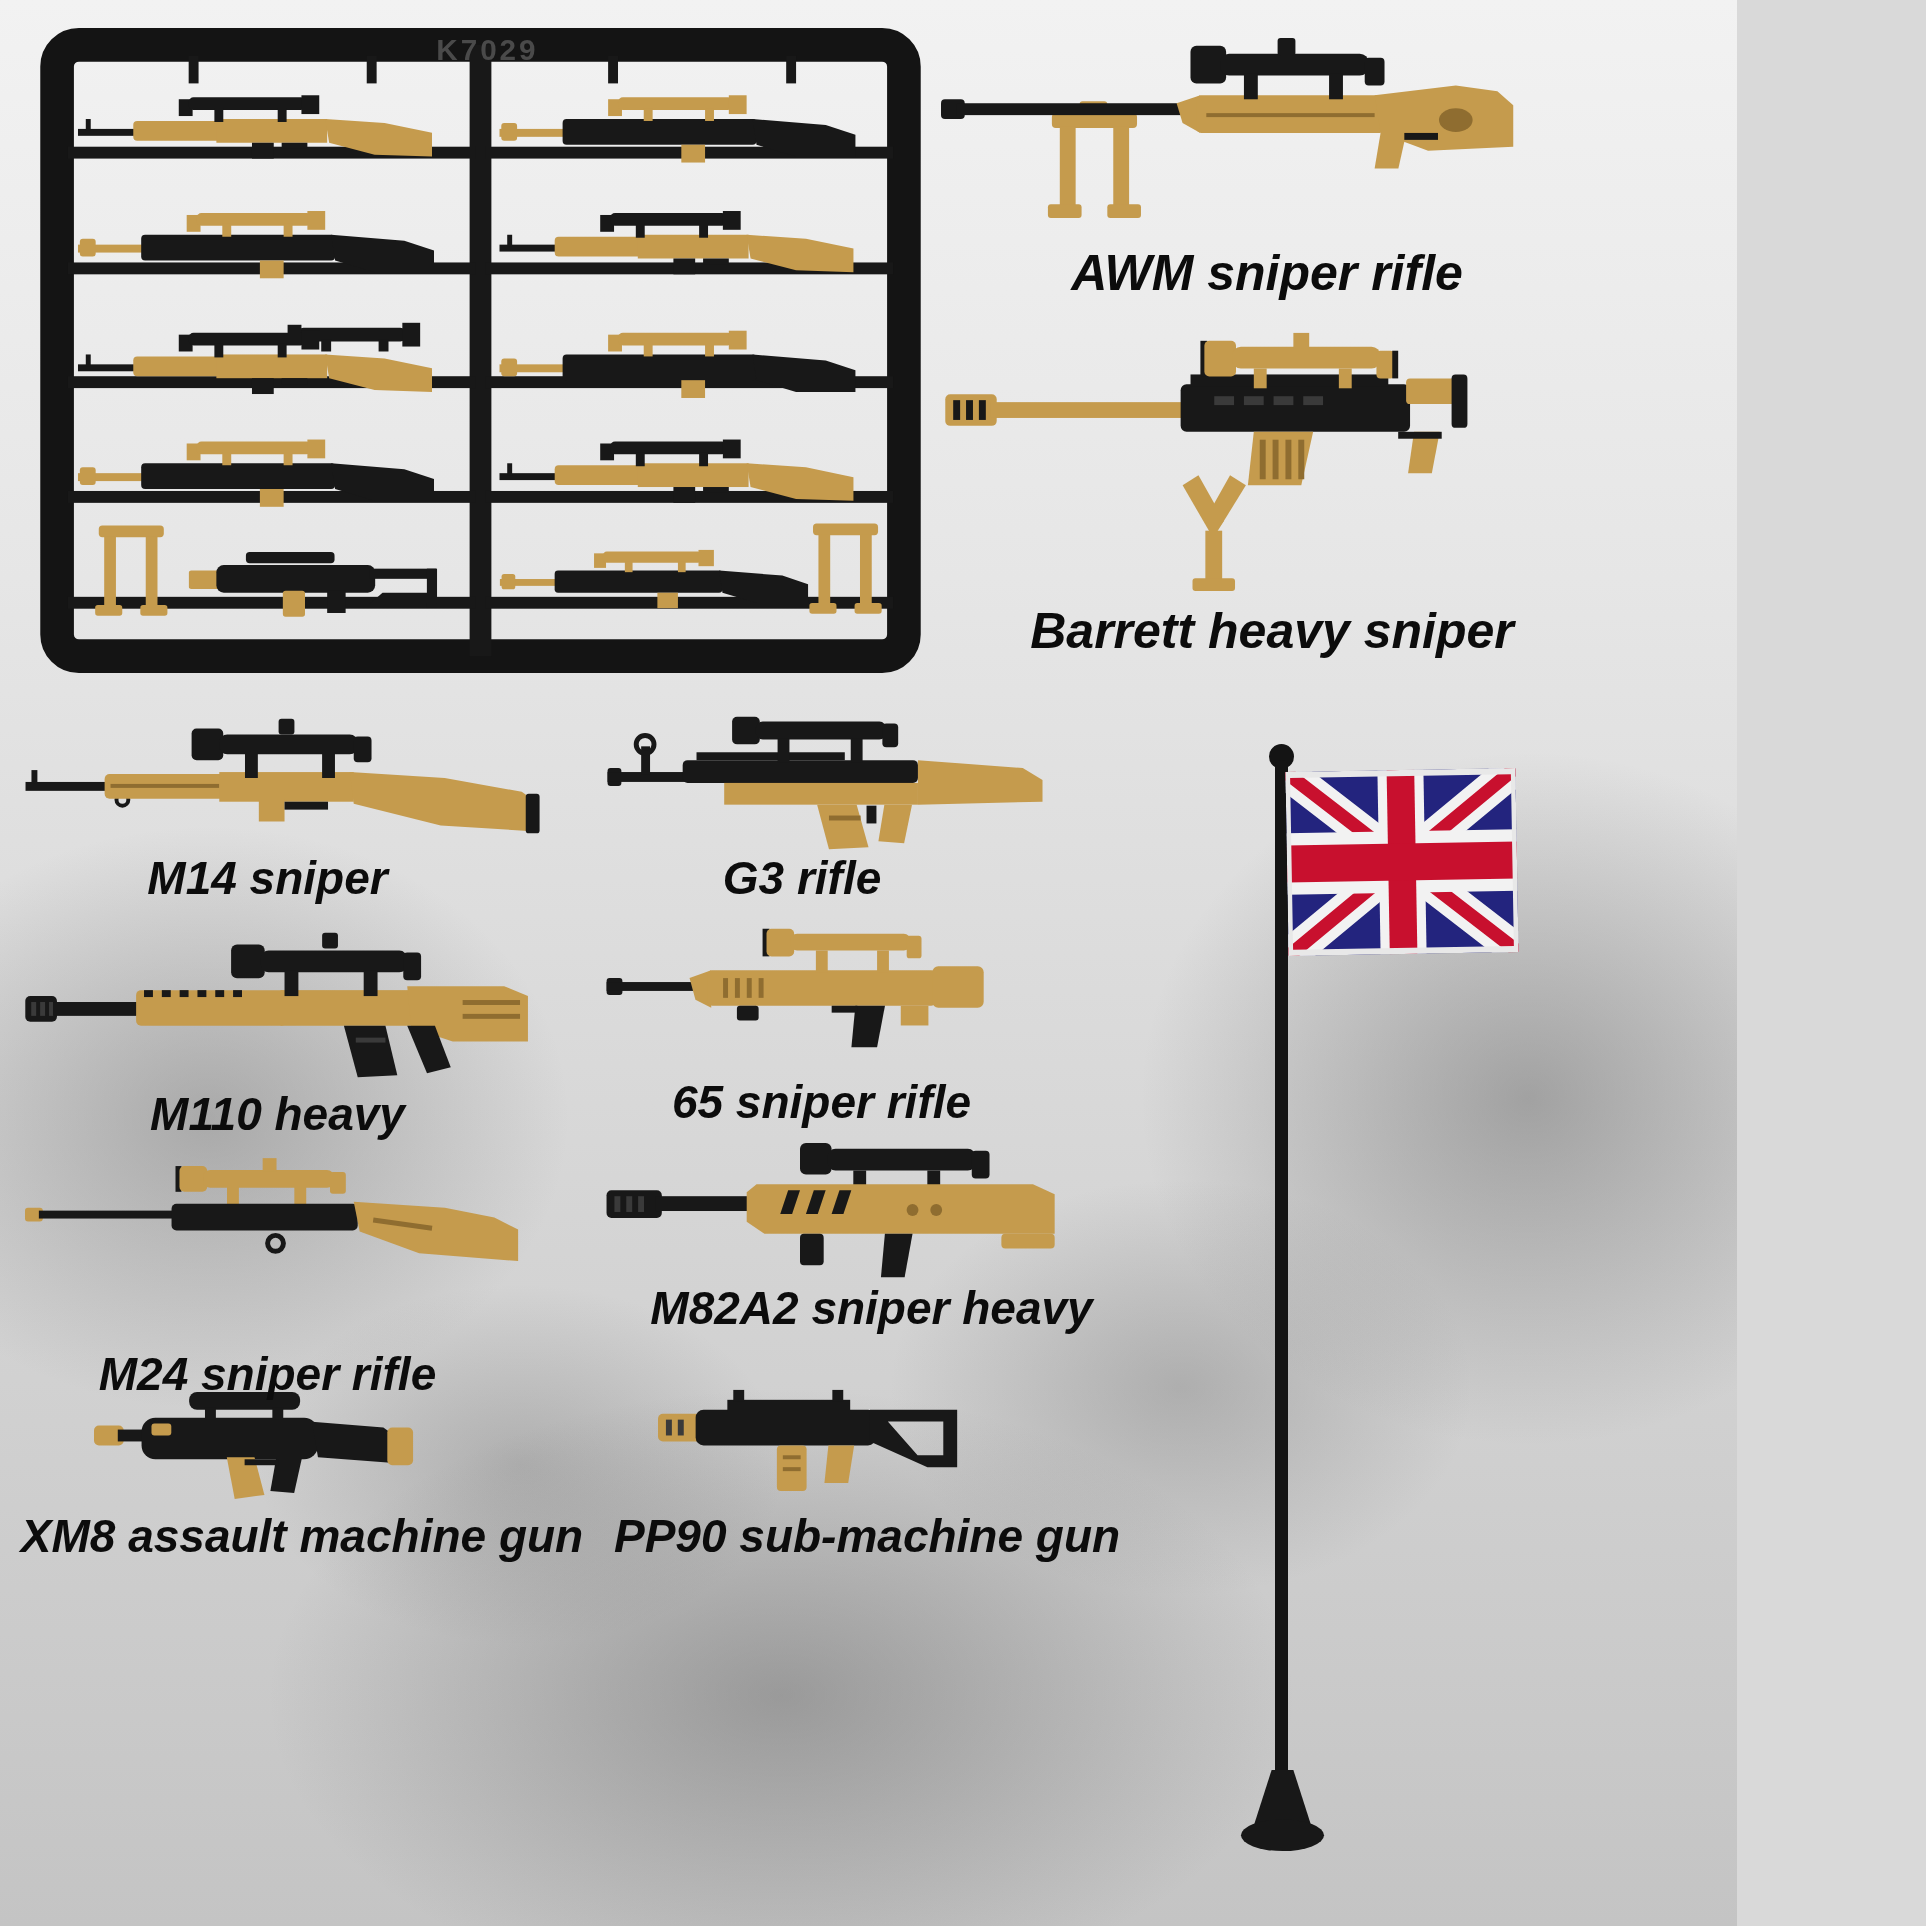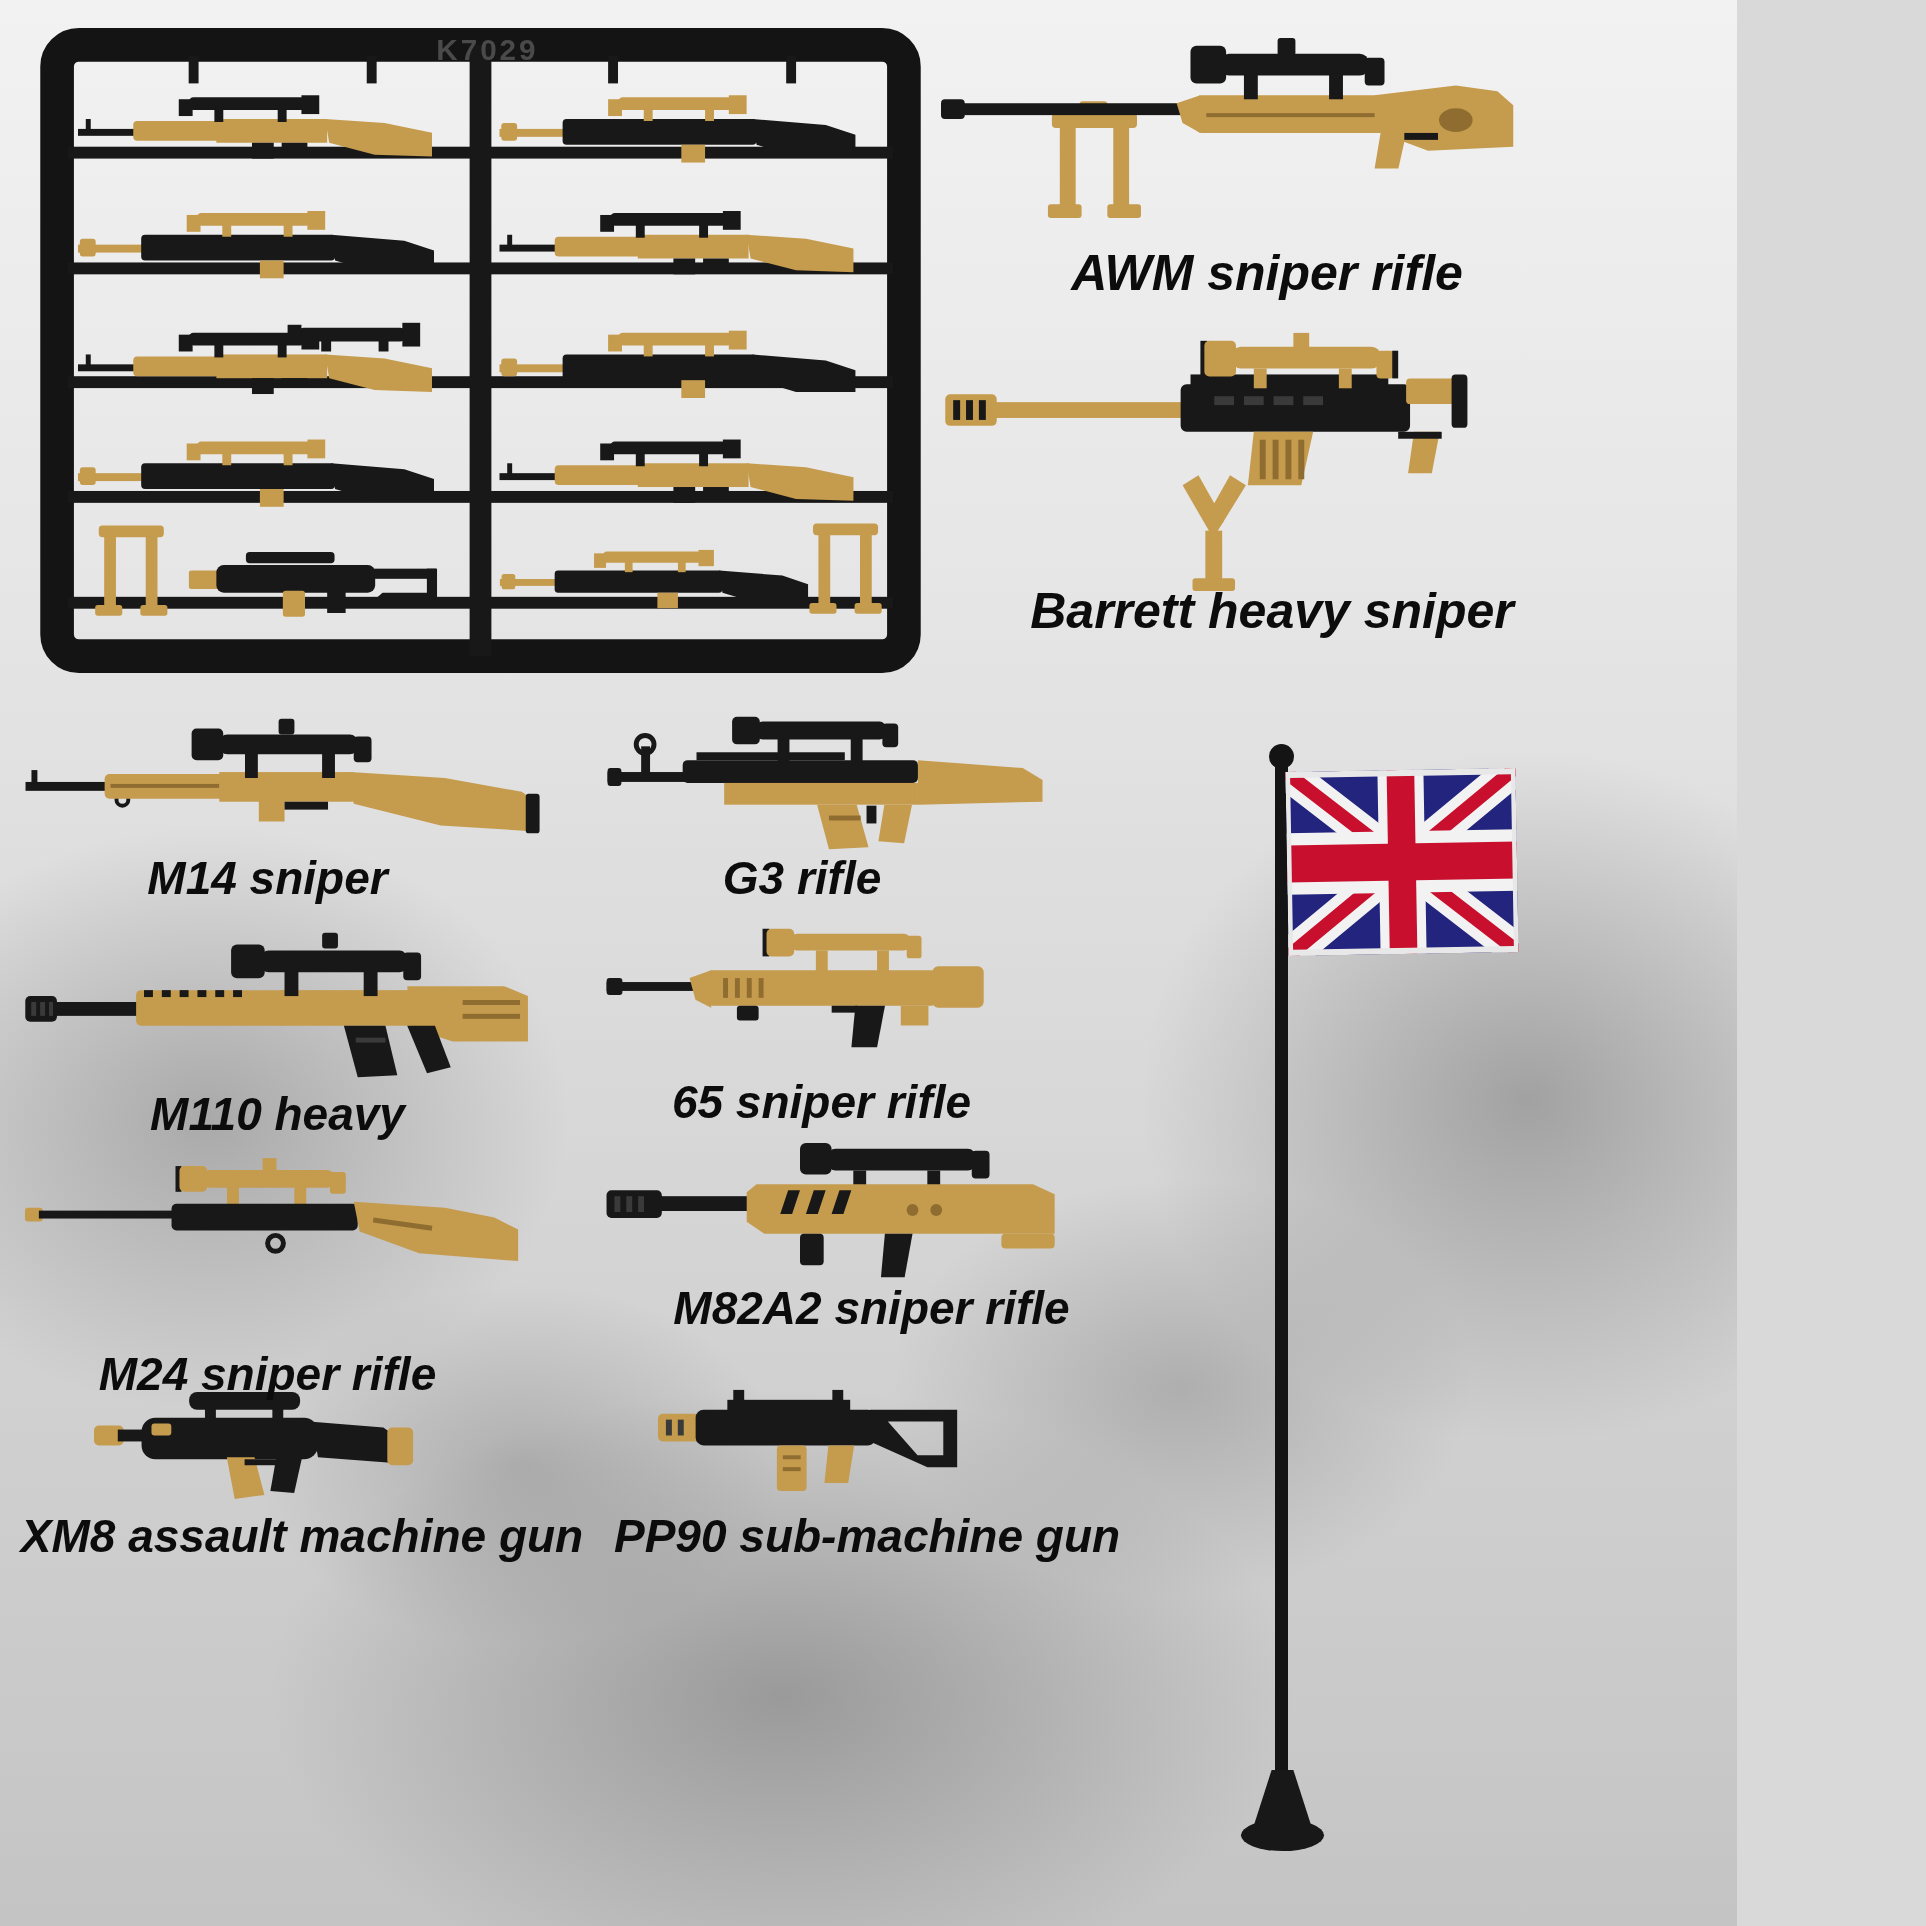--- a/index.html
+++ b/index.html
@@ -381,24 +381,24 @@
     <rect x="22" width="6" height="30" fill="#c8102e"></rect>
     <rect y="12" width="50" height="6" fill="#c8102e"></rect>
     <rect x="0.5" y="0.5" width="49" height="29" fill="none" stroke="#e8e8e8" stroke-width="1"></rect>
   </svg>
   <svg class="abs" style="left:1228px;top:1770px" width="109" height="89" viewBox="0 0 110 90">
     <polygon class="blk" points="44,0 66,0 84,56 26,56"></polygon>
     <ellipse class="blk" cx="55" cy="66" rx="42" ry="16"></ellipse>
   </svg>
 
   <div class="lbl big" style="left:970px;top:244px;width:594px">AWM sniper rifle</div>
-  <div class="lbl big" style="left:975px;top:582px;width:594px">Barrett heavy sniper</div>
+  <div class="lbl big" style="left:975px;top:602px;width:594px">Barrett heavy sniper</div>
   <div class="lbl" style="left:40px;top:851px;width:455px">M14 sniper</div>
   <div class="lbl" style="left:584px;top:851px;width:436px">G3 rifle</div>
   <div class="lbl" style="left:50px;top:1087px;width:455px">M110 heavy</div>
   <div class="lbl" style="left:594px;top:1075px;width:455px">65 sniper rifle</div>
   <div class="lbl" style="left:30px;top:1347px;width:475px">M24 sniper rifle</div>
-  <div class="lbl" style="left:614px;top:1281px;width:515px">M82A2 sniper rifle</div>
+  <div class="lbl" style="left:614px;top:1281px;width:515px">M82A2 sniper heavy</div>
   <div class="lbl" style="left:5px;top:1509px;width:594px">XM8 assault machine gun</div>
   <div class="lbl" style="left:614px;top:1509px;width:495px">PP90 sub-machine gun</div>
 
 </div>
 
 
 </body></html>

